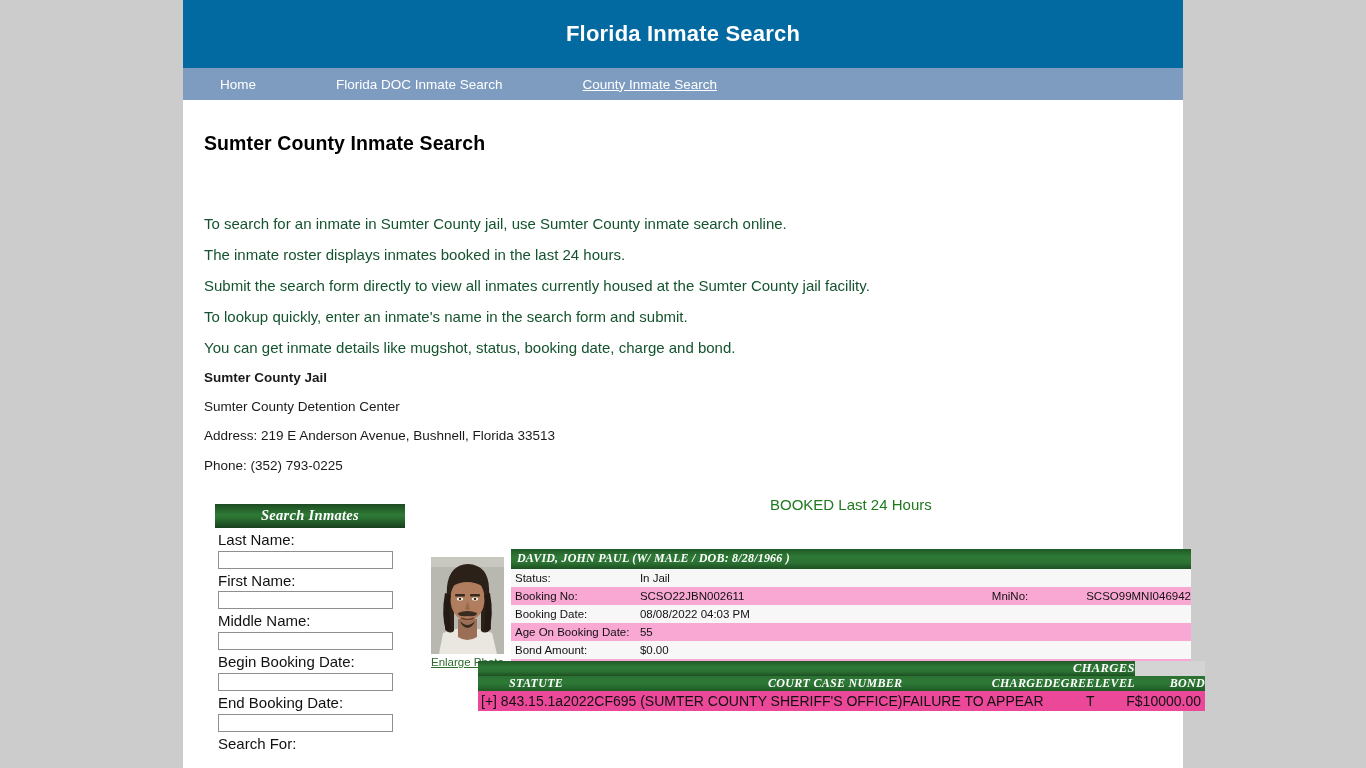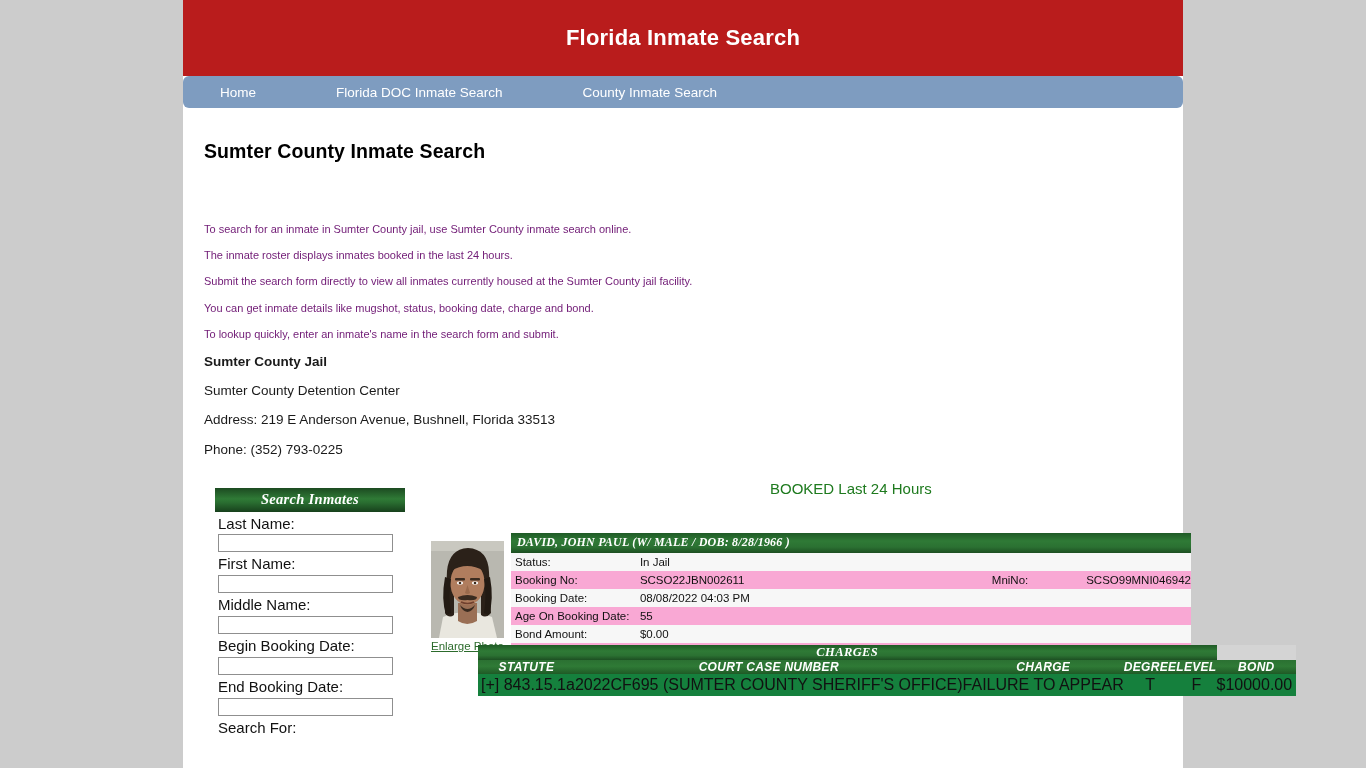--- a/index.html
+++ b/index.html
@@ -16,68 +16,67 @@
   .page-wrap {
     position: absolute;
     left: 183px;
     top: 0;
     width: 1000px;
     min-height: 768px;
     background: #ffffff;
   }
   
   .site-header {
-    height: 76px;
-    background: #b91c1c;
+    height: 68px;
+    background: #0369a1;
     display: flex;
     align-items: center;
     justify-content: center;
   }
   .site-title {
     color: #ffffff;
     font-size: 22px;
     font-weight: bold;
     letter-spacing: 0.2px;
   }
   
   .site-nav {
     height: 32px;
     background: #7e9cc0;
     display: flex;
     align-items: center;
     padding-left: 0;
-    border-radius: 6px;
   }
   .nav-item {
     color: #ffffff;
     font-size: 13.5px;
     text-decoration: none;
     cursor: pointer;
     white-space: nowrap;
   }
   .nav-item.nav-home { margin-left: 37px; }
   .nav-item.nav-doc  { margin-left: 80px; }
-  .nav-item.nav-county { margin-left: 80px; }
+  .nav-item.nav-county { margin-left: 80px; text-decoration: underline; }
   
   .content {
     padding: 0 20px 0 21px;
   }
   h1.page-heading {
     font-size: 19.5px;
     font-weight: bold;
     color: #000000;
     margin: 32px 0 0 0;
     letter-spacing: 0.1px;
   }
   .intro {
     margin-top: 60px;
   }
   .intro p {
-    font-size: 11px;
-    color: #701a75;
+    font-size: 15px;
+    color: #14532d;
     margin: 0 0 13px 0;
     line-height: 1.2;
   }
   .jail-block { }
   .jail-block p {
     font-size: 13.5px;
     color: #1a1a1a;
     margin: 0 0 13px 0;
     line-height: 1.2;
   }
@@ -207,49 +206,50 @@
     width: 650px;
   }
   table.charges-table {
     border-collapse: collapse;
     width: 100%;
     font-size: 11.5px;
   }
   table.charges-table td, table.charges-table th {
     padding: 0;
     margin: 0;
+    text-align: right;
   }
   .charges-title-cell {
     background: linear-gradient(to bottom, #1f5a26 0%, #2f7a36 40%, #2b7132 70%, #1d4f22 100%);
     color: #ffffff;
     font-family: "Liberation Serif", serif;
     font-style: italic;
     font-weight: bold;
     font-size: 12.5px;
     text-align: center;
     padding: 3px 0 3px 0;
     letter-spacing: 0.4px;
   }
   .charges-title-pad { background: #d4d4d4; width: 64px; }
   .charges-head-cell {
     background: linear-gradient(to bottom, #2b7132 0%, #2f7a36 45%, #1f5a26 100%);
     color: #ffffff;
-    font-family: Liberation Sans, sans-serif;
+    font-family: Liberation Serif, serif;
     font-style: italic;
     font-weight: bold;
     font-size: 12px;
     text-align: center;
     padding: 3px 0 3px 0;
     letter-spacing: 0.3px;
     white-space: nowrap;
   }
   tr.charge-row td {
-    background: #15803d;
+    background: #ec4899;
     color: #111111;
-    font-size: 16px;
+    font-size: 14px;
     padding: 2px 0 2px 0;
     white-space: nowrap;
   }
   td.charge-desc { padding-left: 3px !important; }
   td.charge-center { text-align: center; }
   td.charge-right { text-align: right; padding-right: 4px !important; }
 </style>
 </head>
 <body>
 
@@ -266,22 +266,22 @@
   </div>
 
   <div class="content">
 
     <h1 class="page-heading">Sumter County Inmate Search</h1>
 
     <div class="intro">
       <p>To search for an inmate in Sumter County jail, use Sumter County inmate search online.</p>
       <p>The inmate roster displays inmates booked in the last 24 hours.</p>
       <p>Submit the search form directly to view all inmates currently housed at the Sumter County jail facility.</p>
+      <p>To lookup quickly, enter an inmate's name in the search form and submit.</p>
       <p>You can get inmate details like mugshot, status, booking date, charge and bond.</p>
-      <p>To lookup quickly, enter an inmate's name in the search form and submit.</p>
     </div>
 
     <div class="jail-block">
       <p class="jail-name">Sumter County Jail</p>
       <p>Sumter County Detention Center</p>
       <p>Address: 219 E Anderson Avenue, Bushnell, Florida 33513</p>
       <p>Phone: (352) 793-0225</p>
     </div>
 
     <div class="lower">

